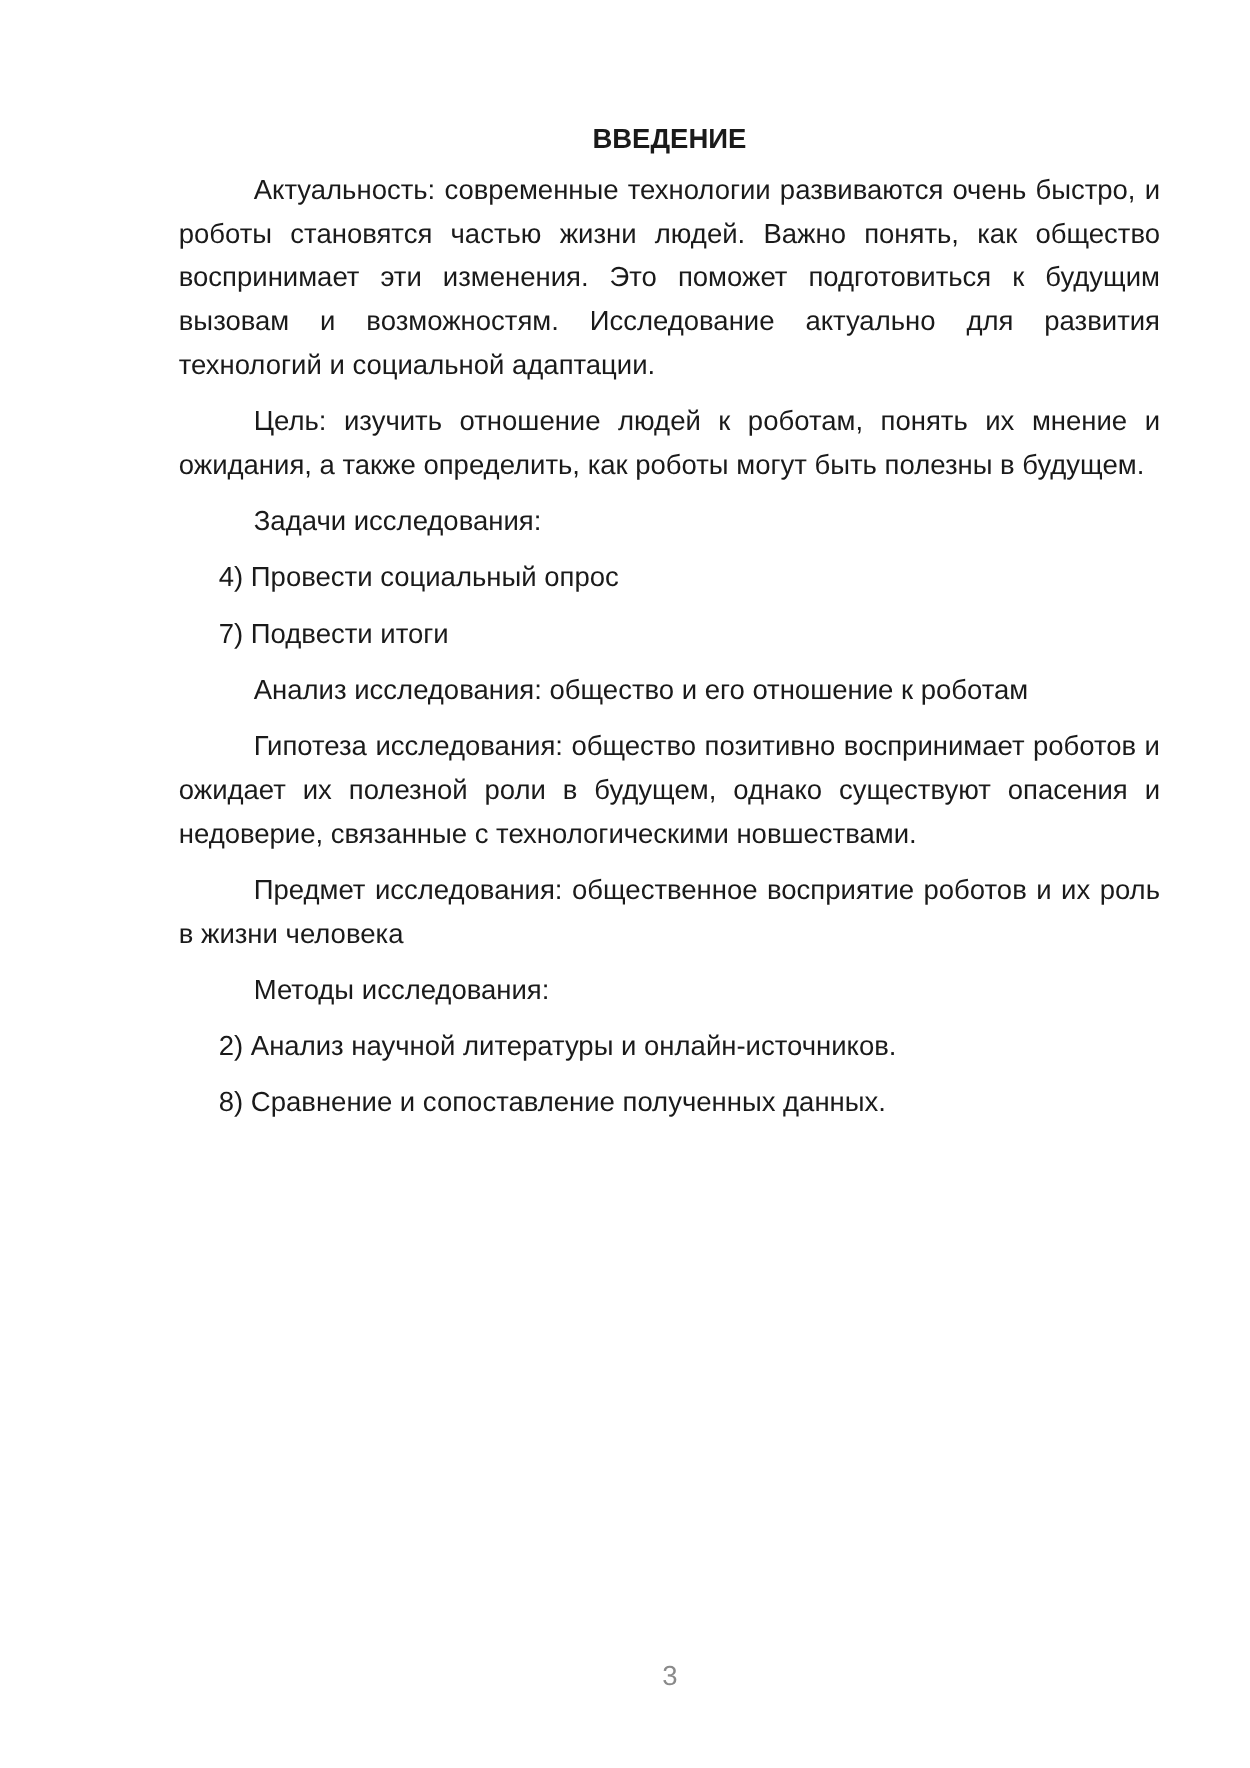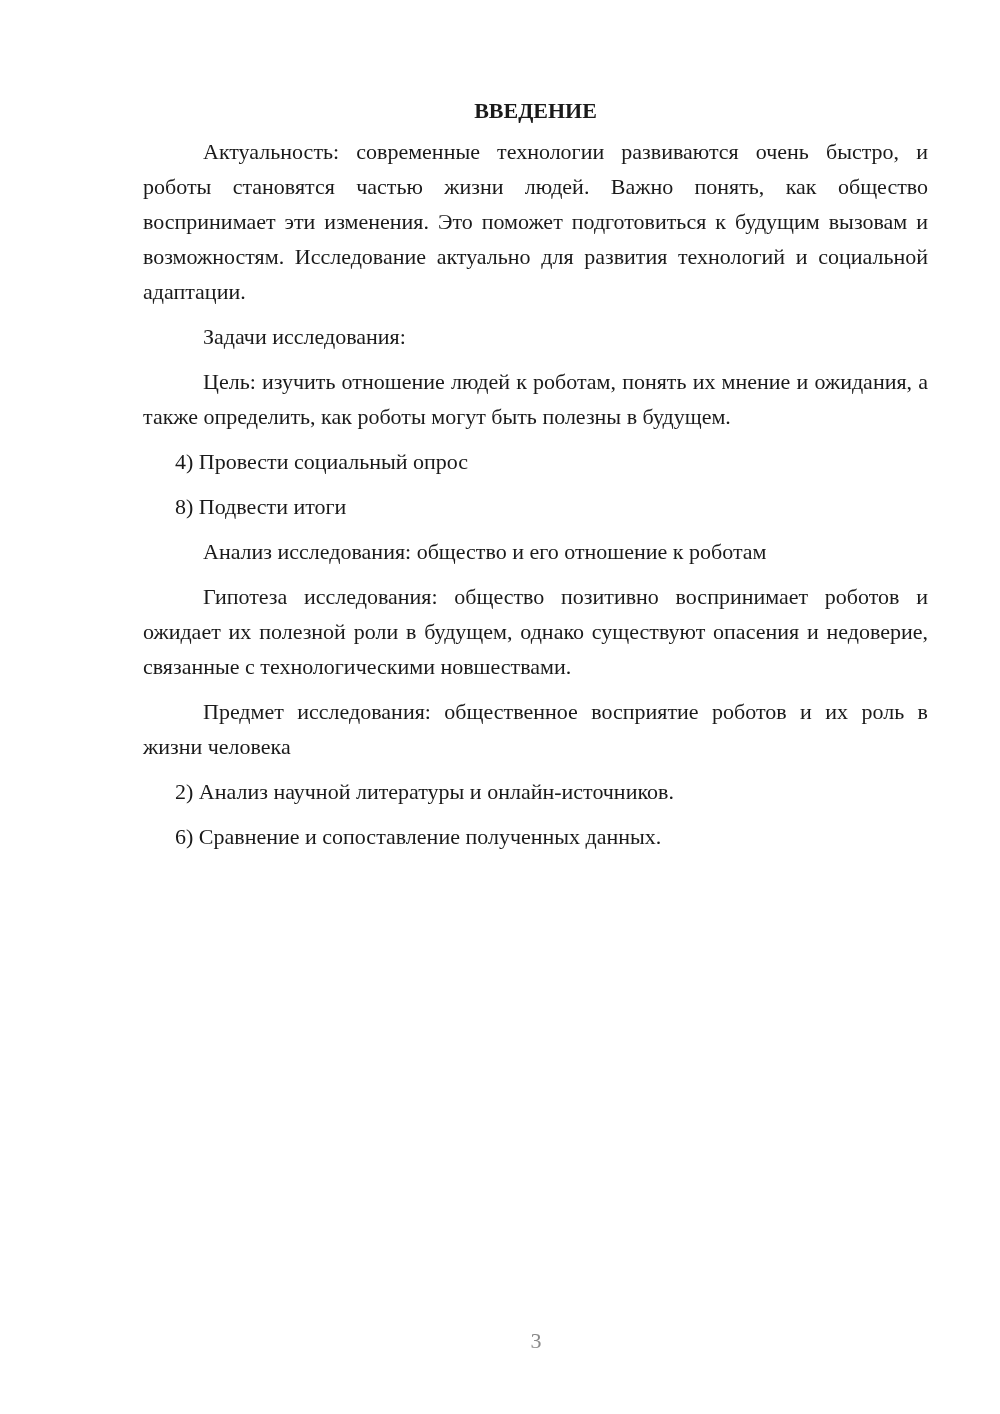--- a/index.html
+++ b/index.html
@@ -1,20 +1,20 @@
 <!DOCTYPE html>
 <html><head>
   <meta charset="utf-8">
   <style>
     html, body { margin: 0; padding: 0; background: #ffffff; }
     body { width: 1000px; height: 1414px; position: relative; overflow: hidden; }
     .page {
       position: absolute; left: 0; top: 0; width: 932px; height: 1414px;
       background: #ffffff; color: #1a1a1a;
-      font-family: Liberation Serif, serif;
+      font-family: Liberation Sans, sans-serif;
       font-size: 22px;
     }
     .content { position: absolute; left: 143px; top: 96px; width: 785px; }
     .title {
       text-align: center; font-weight: bold; font-size: 22px;
       line-height: 30px; margin: 0 0 8px 0;
     }
     .para {
       text-align: justify; text-indent: 60px; line-height: 35px;
       margin: 0 0 10px 0;
@@ -31,32 +31,33 @@
     }
   </style>
 </head>
 <body>
 
 <div class="page">
   <div class="content">
     <h1 class="title">ВВЕДЕНИЕ</h1>
 
     <p class="para">Актуальность: современные технологии развиваются очень быстро, и роботы становятся частью жизни людей. Важно понять, как общество воспринимает эти изменения. Это поможет подготовиться к будущим вызовам и возможностям. Исследование актуально для развития технологий и социальной адаптации.</p>
+    <p class="para">Цель: изучить отношение людей к роботам, понять их мнение и ожидания, а также определить, как роботы могут быть полезны в будущем.</p>
+
     <p class="para single">Задачи исследования:</p>
-
-    <p class="para">Цель: изучить отношение людей к роботам, понять их мнение и ожидания, а также определить, как роботы могут быть полезны в будущем.</p>
     <div>
       <p class="item short">4) Провести социальный опрос</p>
-      <p class="item short">8) Подвести итоги</p>
+      <p class="item short">7) Подвести итоги</p>
     </div>
 
     <p class="para single">Анализ исследования: общество и его отношение к роботам</p>
     <p class="para">Гипотеза исследования: общество позитивно воспринимает роботов и ожидает их полезной роли в будущем, однако существуют опасения и недоверие, связанные с технологическими новшествами.</p>
     <p class="para">Предмет исследования: общественное восприятие роботов и их роль в жизни человека</p>
 
+    <p class="para single">Методы исследования:</p>
     <div>
       <p class="item short">2) Анализ научной литературы и онлайн-источников.</p>
-      <p class="item short">6) Сравнение и сопоставление полученных данных.</p>
+      <p class="item short">8) Сравнение и сопоставление полученных данных.</p>
     </div>
   </div>
 
   <div class="pagenum">3</div>
 </div>
 
 </body></html>

